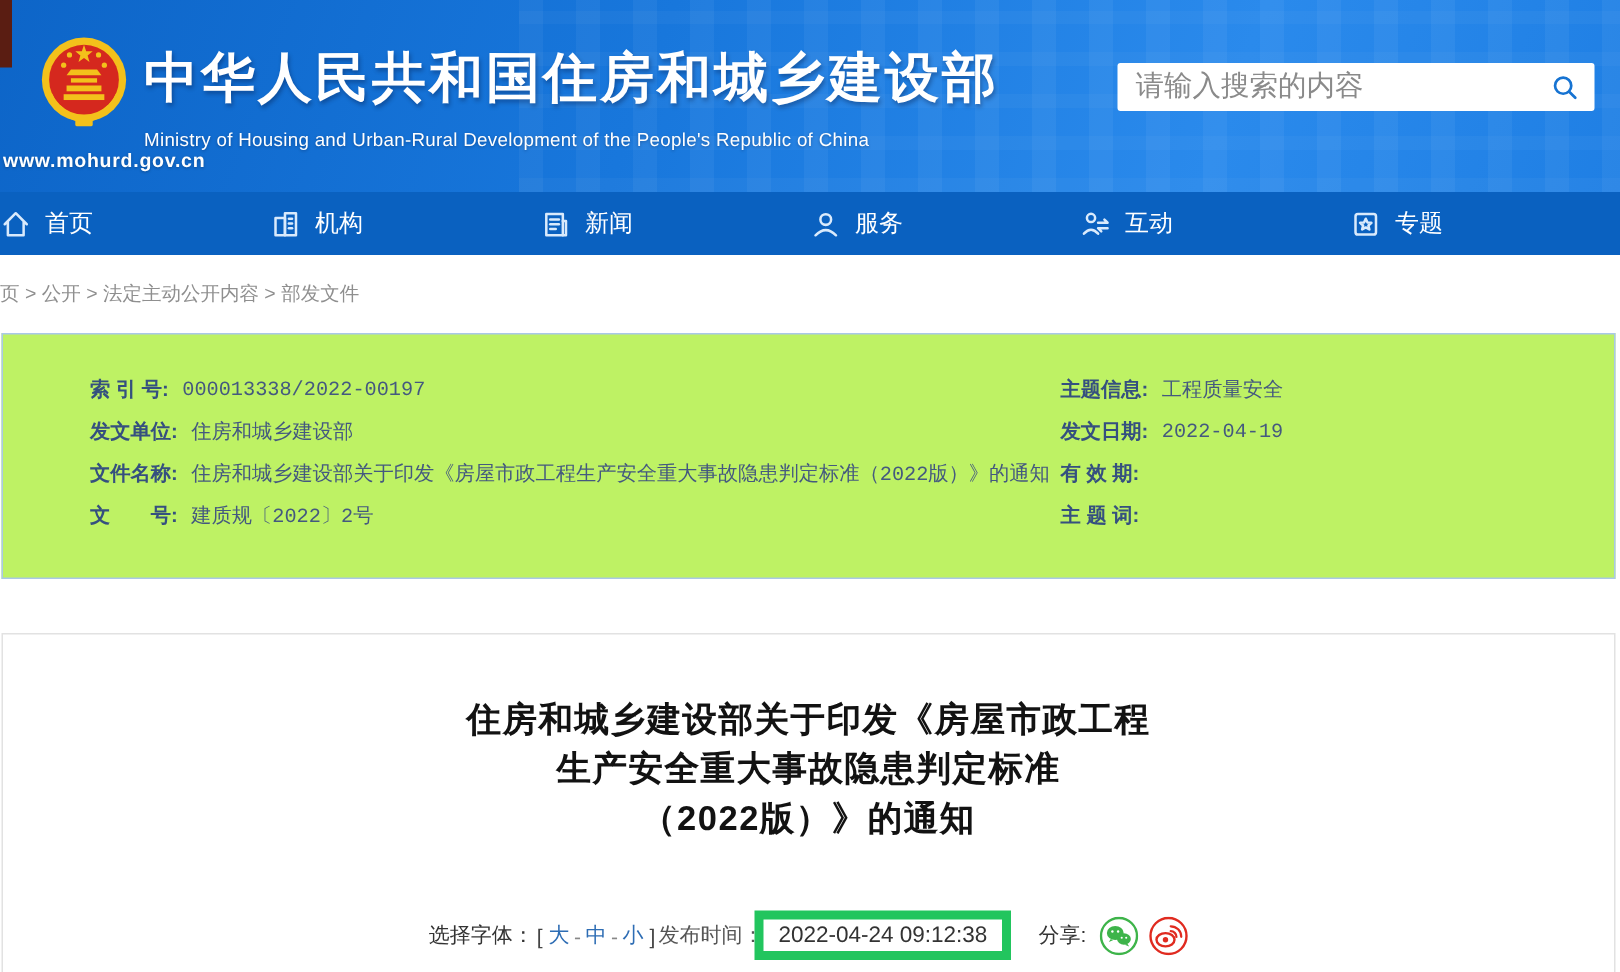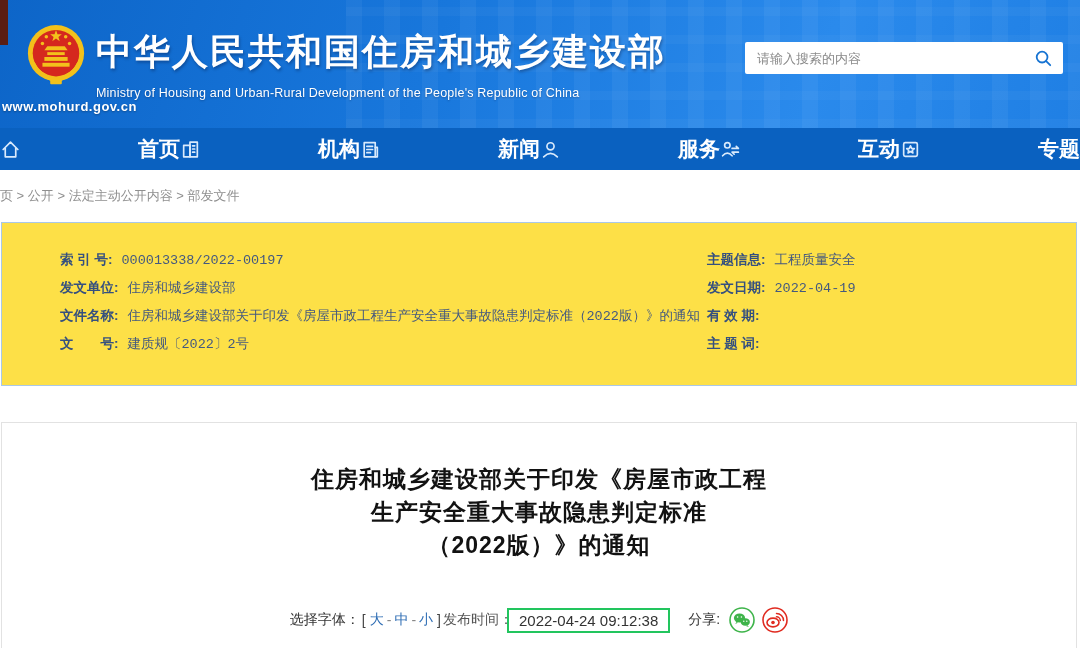--- a/index.html
+++ b/index.html
@@ -19,60 +19,60 @@
   .site-url { position:absolute; left:2px; top:99px; color:#ffffff; font-weight:bold;
     font-size:13px; letter-spacing:.5px; text-shadow:0 1px 2px rgba(0,0,0,.3); }
   .titles { position:absolute; left:96px; top:28px; color:#fff; }
   .site-title { font-size:36px; font-weight:bold; letter-spacing:2px;
     text-shadow:1px 2px 3px rgba(0,0,30,.3); }
   .site-subtitle { font-size:12.5px; margin-top:9px; letter-spacing:.2px;
     text-shadow:0 1px 2px rgba(0,0,30,.3); }
   .search { position:absolute; left:745px; top:42px; width:318px; height:32px;
     background:#fff; border-radius:2px; display:flex; align-items:center; }
   .search input { flex:1; border:none; outline:none; height:100%; padding:0 12px;
-    font-size:13px; color:#333; background:transparent;
+    font-size:19px; color:#333; background:transparent;
     font-family:"Liberation Sans","DejaVu Sans",sans-serif; }
   .search input::placeholder { color:#8a8a8a; }
   .search-btn { width:40px; height:100%; border:none; background:transparent; cursor:pointer;
     display:flex; align-items:center; justify-content:center; }
 
   
   .nav { height:42px; background:#0a61c0; display:flex; }
-  .nav-item { flex:1; display:flex; align-items:center; justify-content:space-between; gap:9px;
-    color:#ffffff; font-size:21px; font-weight:bold; cursor:pointer; }
+  .nav-item { flex:1; display:flex; align-items:center; justify-content:flex-start; gap:9px;
+    color:#ffffff; font-size:16px; font-weight:normal; cursor:pointer; }
   .nav-item.active { background:#3d8cda; }
   .nav-item svg { width:21px; height:21px; stroke:#d9eafc; fill:none; stroke-width:1.6;
     stroke-linecap:round; stroke-linejoin:round; }
 
   
   .breadcrumb-row { height:52px; display:flex; align-items:center; background:#fff; }
   .breadcrumb { color:#8f8f8f; font-size:13px; margin-left:-13px; cursor:pointer; }
 
   
-  .meta-box { margin:0 3px 0 1px; height:164px; background:#fde047;
+  .meta-box { margin:0 3px 0 1px; height:164px; background:#bef264;
     border:1px solid #aac8e8; display:flex; padding-top:23px; }
   .meta-col-left { width:705px; padding-left:58px; }
   .meta-col-right { flex:1; }
   .meta-row { height:28px; display:flex; align-items:center; font-size:13.5px; }
   .meta-label { font-weight:bold; color:#35507f; white-space:pre; margin-right:9px; }
   .meta-value { color:#44597f; white-space:nowrap;font-family:Liberation Mono, monospace; }
 
   
   .article-box { margin:36px 3px 0 1px; height:262px; background:#fff;
     border:1px solid #e2e2e2; padding:0 54px; }
   .article-title { margin-top:40px; text-align:center; font-size:23px; font-weight:bold;
     color:#121212; line-height:33px; letter-spacing:1px; }
   .toolbar { margin-top:45px; display:flex; justify-content:center; align-items:center;
     font-size:14px; color:#333; padding-bottom:16px; border-bottom:1px solid #ebebeb; }
   .fs-label { color:#333; }
   .fs-bracket { color:#444; margin:0 2px; }
   .fs-size { color:#2e6db4; cursor:pointer; margin:0 2px; }
   .fs-sep { color:#888; margin:0 1px; }
   .pub-label { color:#555; }
-  .pub-time { display:inline-block; border:2px solid #22c55e; padding:2px 10px;
+  .pub-time { display:inline-block; border:6px solid #22c55e; padding:2px 10px;
     margin-left:-6px; color:#333; font-size:15px; white-space:nowrap; }
   .share-label { margin-left:18px; color:#333; }
   .share-icons { display:flex; gap:7px; margin-left:9px; }
   .share-icons svg { width:26px; height:26px; cursor:pointer; }
 </style>
 </head>
 <body>
 
 <div class="header">
   <div class="bld-pattern"></div>

